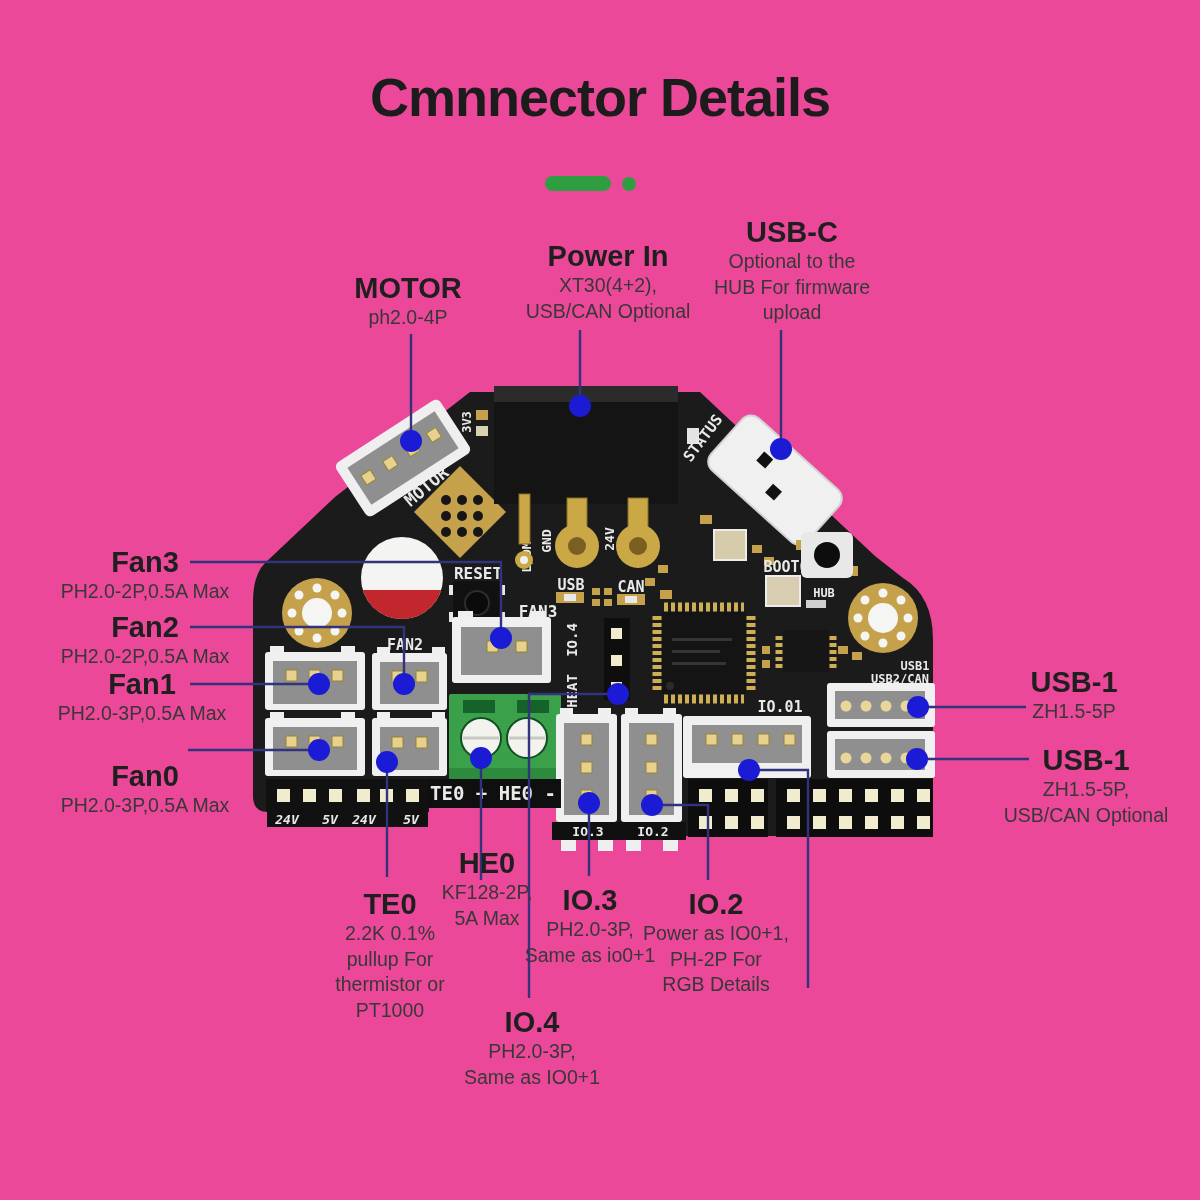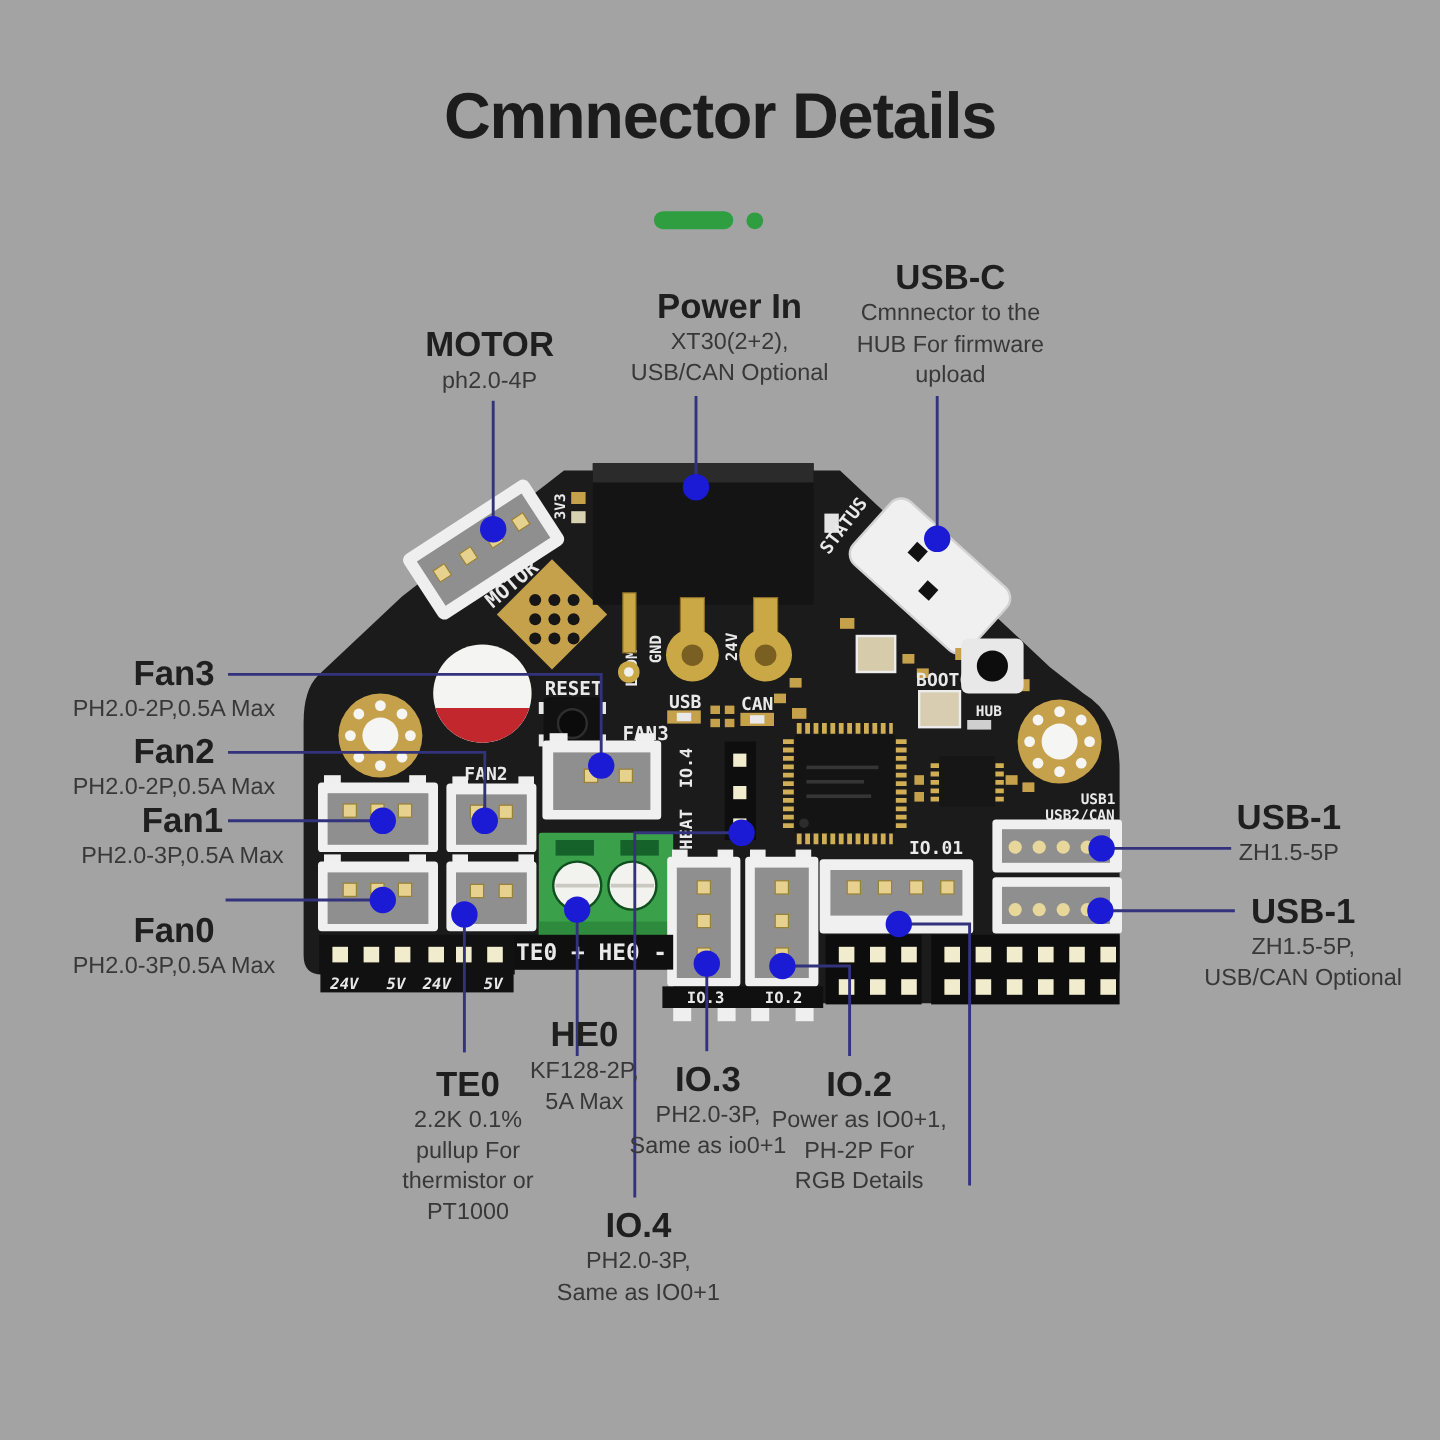--- a/index.html
+++ b/index.html
@@ -1,16 +1,16 @@
 <!DOCTYPE html>
 <html><head>
 <meta charset="utf-8">
 <style>
   html,body{margin:0;padding:0;background:#ffffff;}
-  .stage{position:relative;width:1200px;height:1200px;background:#a3a3a3;overflow:hidden;
+  .stage{position:relative;width:1200px;height:1200px;background:#ec4899;overflow:hidden;
          font-family:"Liberation Sans", sans-serif;}
   .page-title{position:absolute;left:0;top:66px;width:1200px;text-align:center;
         font-size:54px;font-weight:800;letter-spacing:-1px;color:#1c1c1c;}
   .divider-dash{position:absolute;left:545px;top:176px;width:66px;height:15px;border-radius:9px;}
   .divider-dot{position:absolute;left:622px;top:177px;width:14px;height:14px;border-radius:50%;}
   .callout{position:absolute;transform:translateX(-50%);text-align:center;white-space:nowrap;}
   .callout .t{font-size:29px;font-weight:700;color:#1f1f1f;line-height:33px;}
   .callout .s{font-size:19.5px;line-height:25.5px;color:#383838;}
   svg{position:absolute;left:0;top:0;}
   svg text{font-family:"DejaVu Sans Mono", monospace;font-weight:bold;fill:#e9e9e9;}
@@ -391,40 +391,40 @@
     </g>
   </svg>
 
   <div class="callout" style="left:408px;top:272px">
     <div class="t">MOTOR</div>
     <div class="s">ph2.0-4P</div>
   </div>
 
   <div class="callout" style="left:608px;top:240px">
     <div class="t">Power In</div>
-    <div class="s">XT30(2+2),</div>
+    <div class="s">XT30(4+2),</div>
     <div class="s">USB/CAN Optional</div>
   </div>
 
   <div class="callout" style="left:792px;top:216px">
     <div class="t">USB-C</div>
-    <div class="s">Cmnnector to the</div>
+    <div class="s">Optional to the</div>
     <div class="s">HUB For firmware</div>
     <div class="s">upload</div>
   </div>
 
   <div class="callout" style="left:145px;top:546px">
     <div class="t">Fan3</div>
     <div class="s">PH2.0-2P,0.5A Max</div>
   </div>
   <div class="callout" style="left:145px;top:611px">
     <div class="t">Fan2</div>
     <div class="s">PH2.0-2P,0.5A Max</div>
   </div>
-  <div class="callout" style="left:152px;top:668px">
+  <div class="callout" style="left:142px;top:668px">
     <div class="t">Fan1</div>
     <div class="s">PH2.0-3P,0.5A Max</div>
   </div>
   <div class="callout" style="left:145px;top:760px">
     <div class="t">Fan0</div>
     <div class="s">PH2.0-3P,0.5A Max</div>
   </div>
 
   <div class="callout" style="left:1074px;top:666px">
     <div class="t">USB-1</div>

